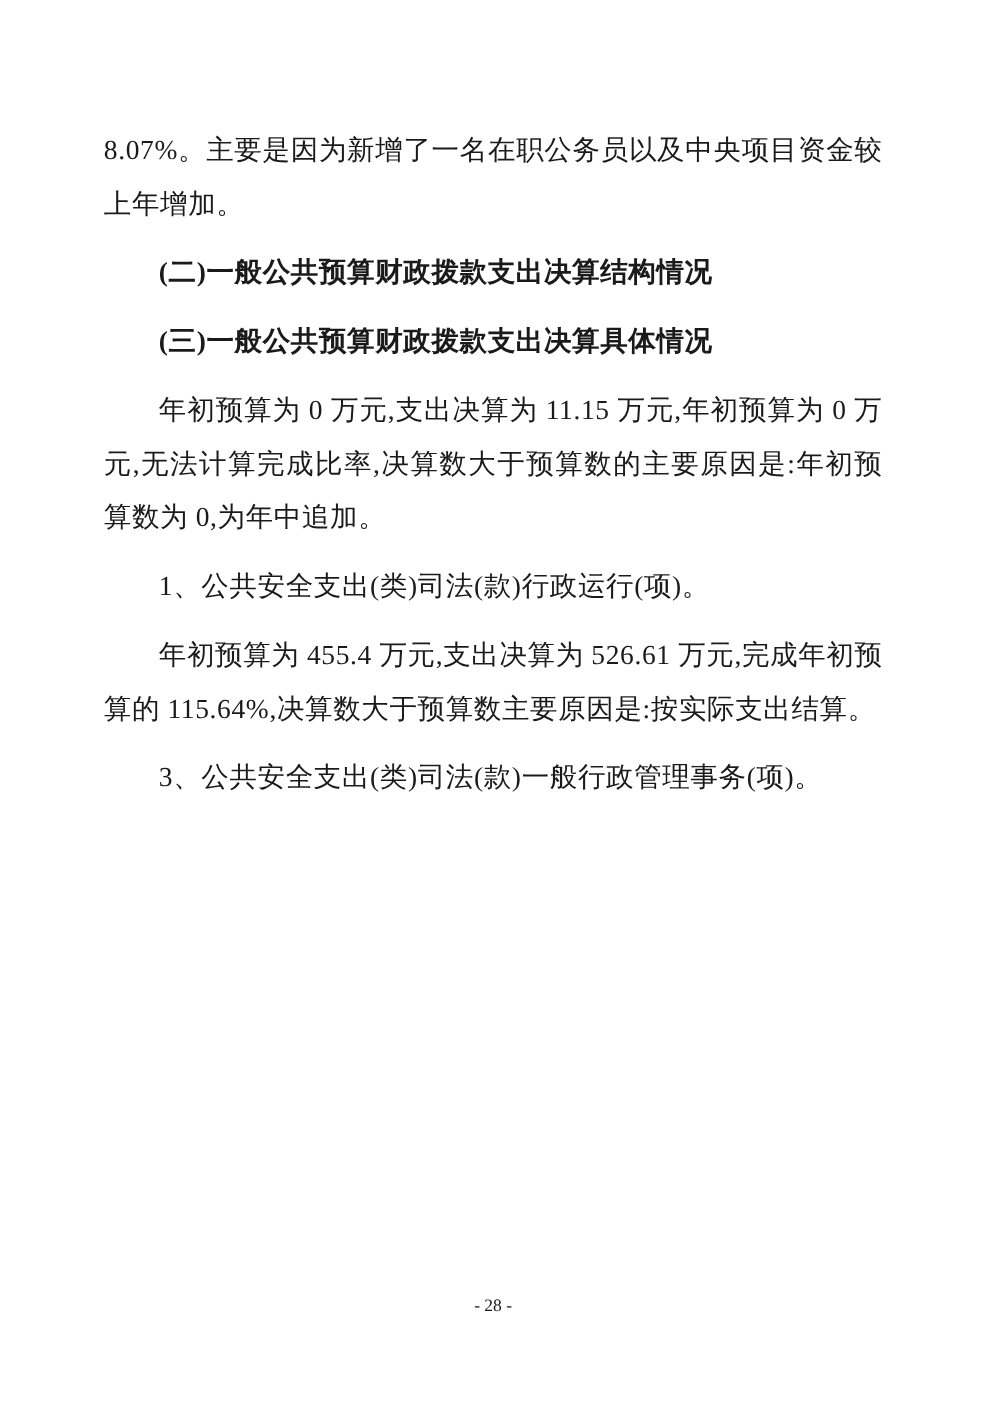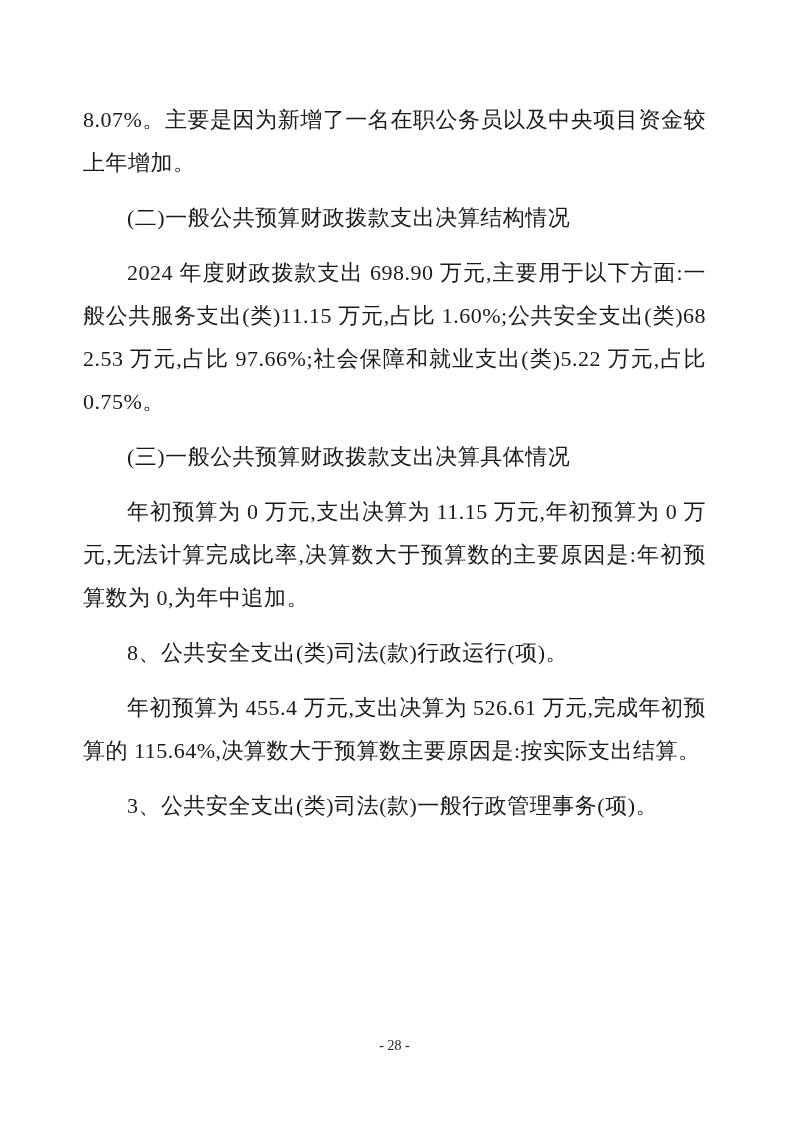--- a/index.html
+++ b/index.html
@@ -33,21 +33,21 @@
     letter-spacing: 0.5px;
     word-break: break-all;
   }
   .para.indent {
     text-indent: 2em;
   }
   .para.no-indent {
     text-indent: 0;
   }
   .para.heading {
-    font-weight: normal;
+    font-weight: bold;
     text-indent: 2em;
   }
   .page-footer {
     position: absolute;
     left: 0;
     right: 4px;
     top: 1036px;
     text-align: center;
     font-size: 14px;
     line-height: 20px;
@@ -55,22 +55,21 @@
     font-family: "Liberation Serif", "DejaVu Serif", serif;
   }
 </style>
 </head>
 <body>
 
 <div class="page">
   <div class="content">
     <p class="para no-indent">8.07%。主要是因为新增了一名在职公务员以及中央项目资金较上年增加。</p>
     <p class="para heading">(二)一般公共预算财政拨款支出决算结构情况</p>
-    <p class="para indent">2024 年度财政拨款支出 698.90 万元,主要用于以下方面:一般公共服务支出(类)11.15 万元,占比 1.60%;公共安全支出(类)682.53 万元,占比 97.66%;社会保障和就业支出(类)5.22 万元,占比 0.75%。</p>
     <p class="para heading">(三)一般公共预算财政拨款支出决算具体情况</p>
     <p class="para indent">年初预算为 0 万元,支出决算为 11.15 万元,年初预算为 0 万元,无法计算完成比率,决算数大于预算数的主要原因是:年初预算数为 0,为年中追加。</p>
-    <p class="para indent">8、公共安全支出(类)司法(款)行政运行(项)。</p>
+    <p class="para indent">1、公共安全支出(类)司法(款)行政运行(项)。</p>
     <p class="para indent">年初预算为 455.4 万元,支出决算为 526.61 万元,完成年初预算的 115.64%,决算数大于预算数主要原因是:按实际支出结算。</p>
     <p class="para indent">3、公共安全支出(类)司法(款)一般行政管理事务(项)。</p>
   </div>
 
   <div class="page-footer">- 28 -</div>
 </div>
 
 </body></html>

